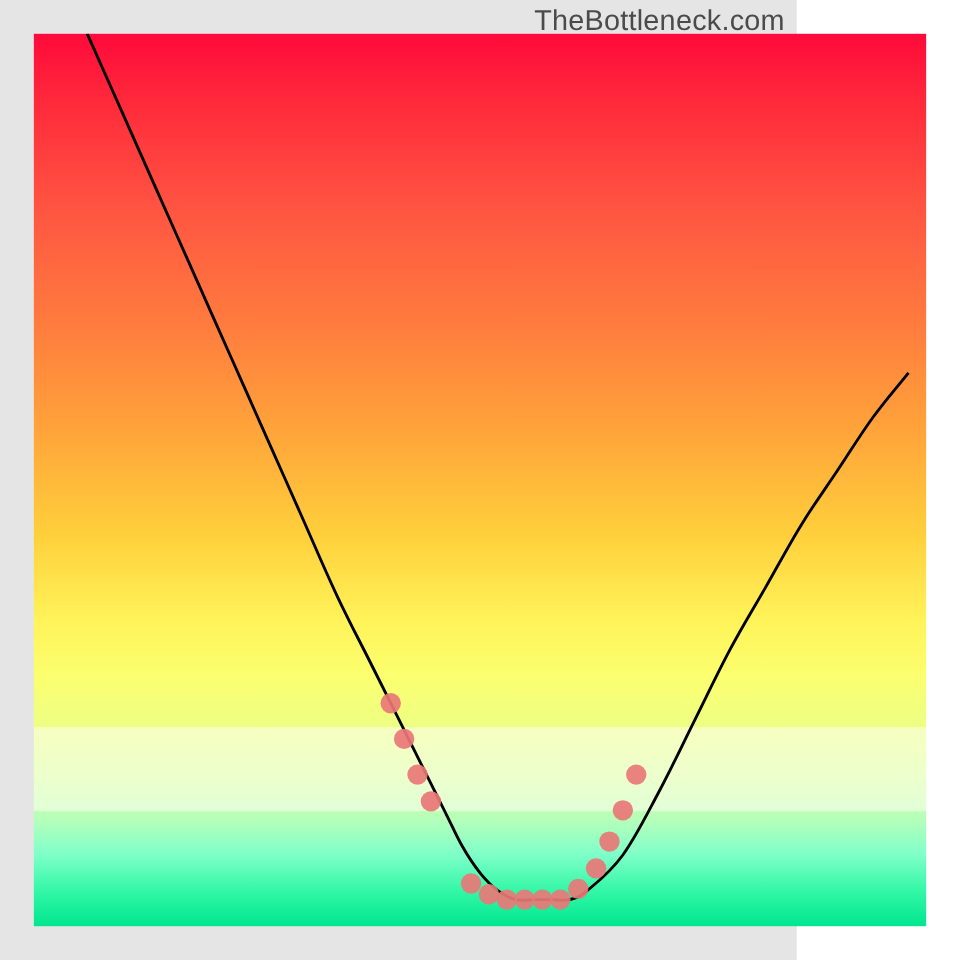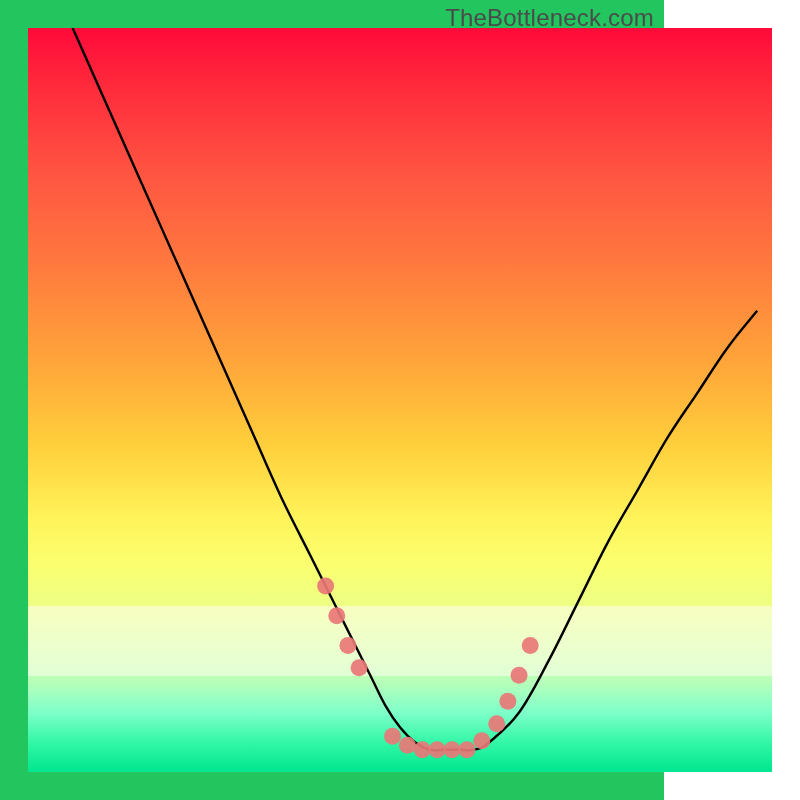--- a/index.html
+++ b/index.html
@@ -7,21 +7,21 @@
     padding: 0;
     width: 800px;
     height: 800px;
     overflow: hidden;
     font-family: Arial, Helvetica, sans-serif;
   }
   .stage {
     position: relative;
     width: 664px;
     height: 800px;
-    background: #22c55e;
+    background: #e5e5e5;
   }
   .plot-area {
     position: absolute;
     left: 28px;
     top: 28px;
     width: 744px;
     height: 744px;
     overflow: hidden;
   }
   .gradient {

